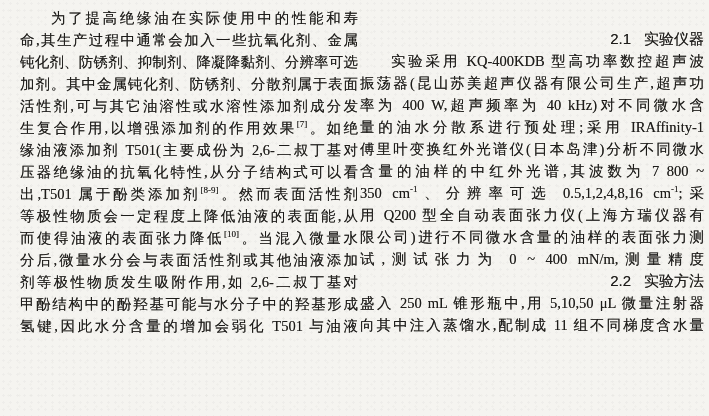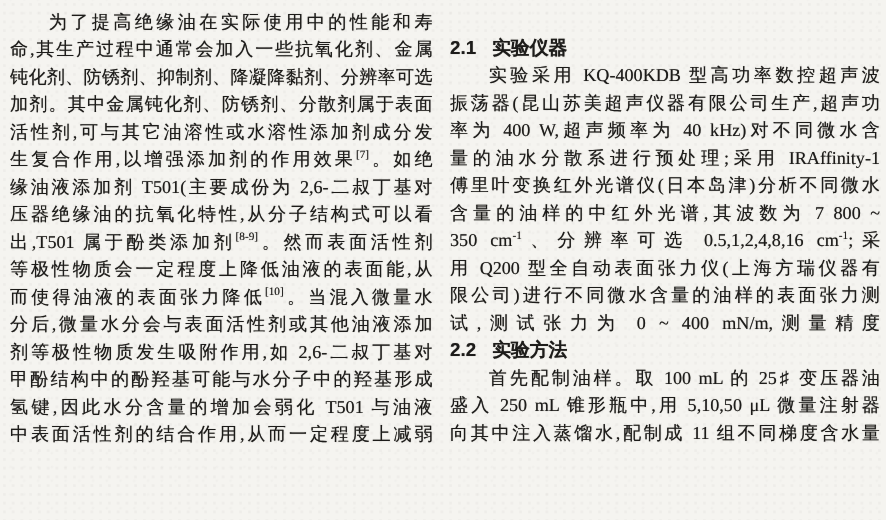--- a/index.html
+++ b/index.html
@@ -14,41 +14,41 @@
       radial-gradient(rgba(60,55,50,0.035) 1px, transparent 1.4px),
       radial-gradient(rgba(60,55,50,0.025) 1px, transparent 1.4px);
     background-size:7px 7px, 11px 11px;
     background-position:0 0, 3px 5px;
     overflow:hidden;
     position:relative;
     font-family:"Liberation Serif","DejaVu Serif",serif;
   }
   .page{position:absolute;inset:0;}
   .column{position:absolute;}
-  .col-left{left:8px;top:7px;width:338px;}
+  .col-left{left:20px;top:7px;width:338px;}
   .col-right{left:360px;top:28px;width:344px;}
   .line{
     height:22px;
     line-height:22px;
     font-size:14.5px;
     color:var(--ink);
     text-shadow:0 0 0.6px rgba(35,32,28,0.65);
     overflow:hidden;
   }
   .line.just{
     text-align:justify;
     text-align-last:justify;
     text-justify:inter-character;
   }
   .line.indent{text-indent:31px;}
   .line.heading{
     font-family:"Liberation Sans","DejaVu Sans",sans-serif;
-    font-weight:bold;
+    font-weight:normal;
     font-size:15px;
-    text-align:left;
+    text-align:right;
   }
   .heading .htitle{margin-left:13px;}
   sup{
     font-size:9px;
     line-height:0;
     vertical-align:super;
     letter-spacing:0;
   }
 </style>
 </head>
@@ -64,32 +64,30 @@
       <div class="line body just"><span>生复合作用,以增强添加剂的作用效果</span><sup>[7]</sup><span>。如绝</span></div>
       <div class="line body just"><span>缘油液添加剂 T501(主要成份为 2,6-二叔丁基对</span></div>
       <div class="line body just"><span>压器绝缘油的抗氧化特性,从分子结构式可以看</span></div>
       <div class="line body just"><span>出,T501 属于酚类添加剂</span><sup>[8-9]</sup><span>。然而表面活性剂</span></div>
       <div class="line body just"><span>等极性物质会一定程度上降低油液的表面能,从</span></div>
       <div class="line body just"><span>而使得油液的表面张力降低</span><sup>[10]</sup><span>。当混入微量水</span></div>
       <div class="line body just"><span>分后,微量水分会与表面活性剂或其他油液添加</span></div>
       <div class="line body just"><span>剂等极性物质发生吸附作用,如 2,6-二叔丁基对</span></div>
       <div class="line body just"><span>甲酚结构中的酚羟基可能与水分子中的羟基形成</span></div>
       <div class="line body just"><span>氢键,因此水分含量的增加会弱化 T501 与油液</span></div>
-      <div class="line body just"><span>中表面活性剂的结合作用,从而一定程度上减弱</span></div>
     </div>
   <div class="column col-right">
       <div class="line heading"><span class="hnum">2.1</span><span class="htitle">实验仪器</span></div>
       <div class="line body just indent"><span>实验采用 KQ-400KDB 型高功率数控超声波</span></div>
       <div class="line body just"><span>振荡器(昆山苏美超声仪器有限公司生产,超声功</span></div>
       <div class="line body just"><span>率为 400 W,超声频率为 40 kHz)对不同微水含</span></div>
       <div class="line body just"><span>量的油水分散系进行预处理;采用 IRAffinity-1</span></div>
       <div class="line body just"><span>傅里叶变换红外光谱仪(日本岛津)分析不同微水</span></div>
       <div class="line body just"><span>含量的油样的中红外光谱,其波数为 7 800 ~</span></div>
       <div class="line body just"><span>350 cm</span><sup>-1</sup><span>、分辨率可选 0.5,1,2,4,8,16 cm</span><sup>-1</sup><span>;采</span></div>
       <div class="line body just"><span>用 Q200 型全自动表面张力仪(上海方瑞仪器有</span></div>
       <div class="line body just"><span>限公司)进行不同微水含量的油样的表面张力测</span></div>
       <div class="line body just"><span>试,测试张力为 0 ~ 400 mN/m,测量精度</span></div>
       <div class="line heading"><span class="hnum">2.2</span><span class="htitle">实验方法</span></div>
-      <div class="line body just indent"><span>首先配制油样。取 100 mL 的 25♯ 变压器油</span></div>
       <div class="line body just"><span>盛入 250 mL 锥形瓶中,用 5,10,50 μL 微量注射器</span></div>
       <div class="line body just"><span>向其中注入蒸馏水,配制成 11 组不同梯度含水量</span></div>
     </div>
 </div>
 
 </body></html>

